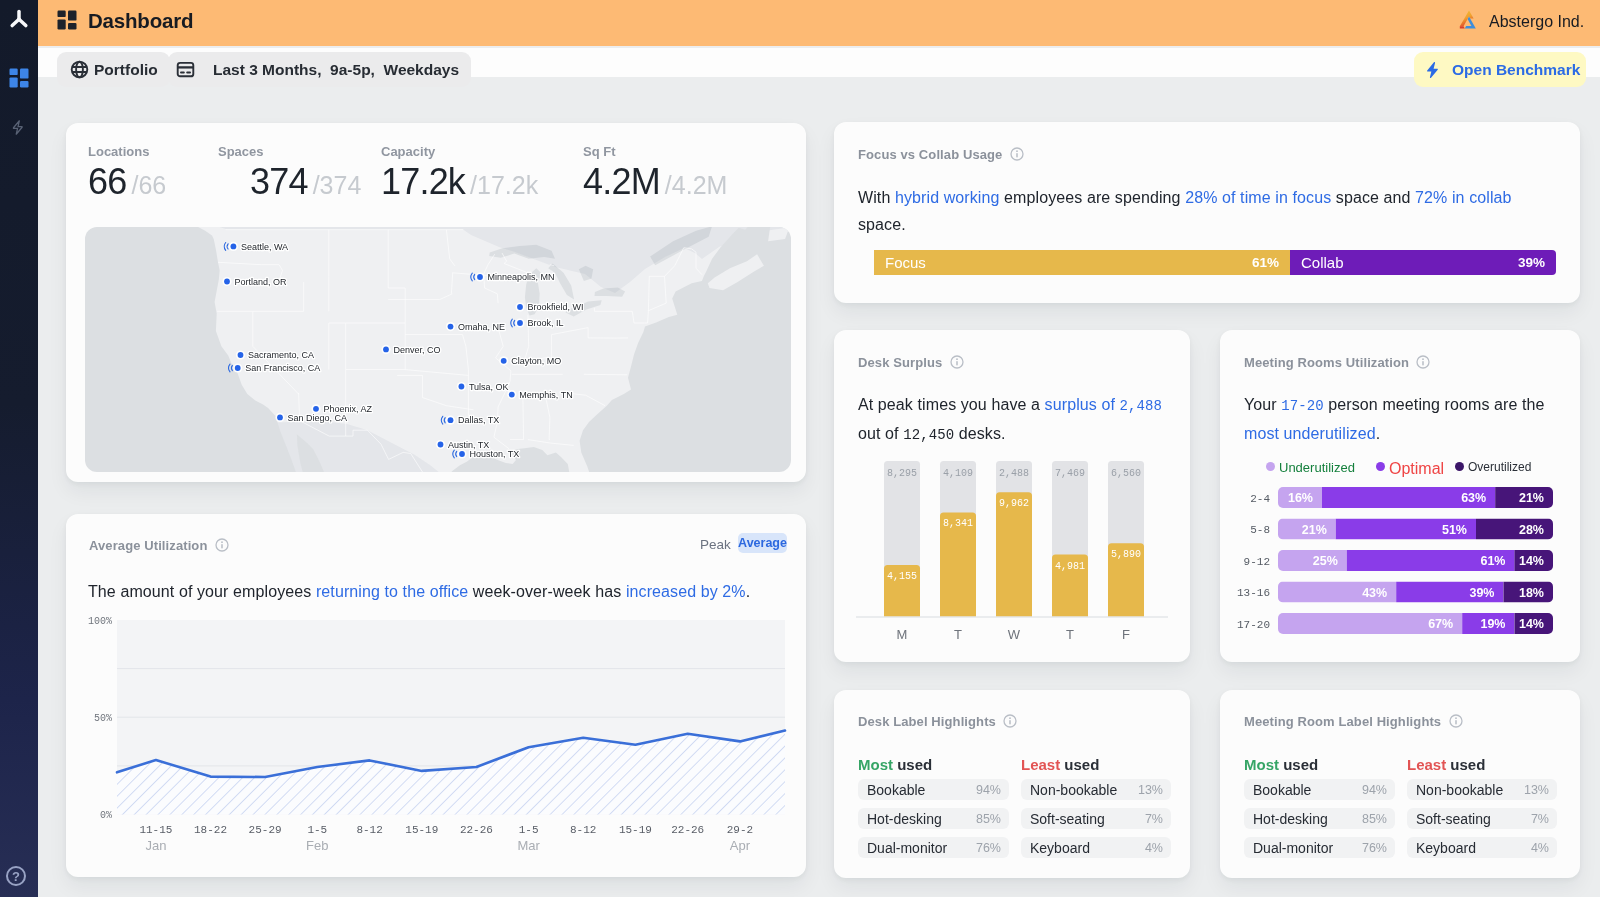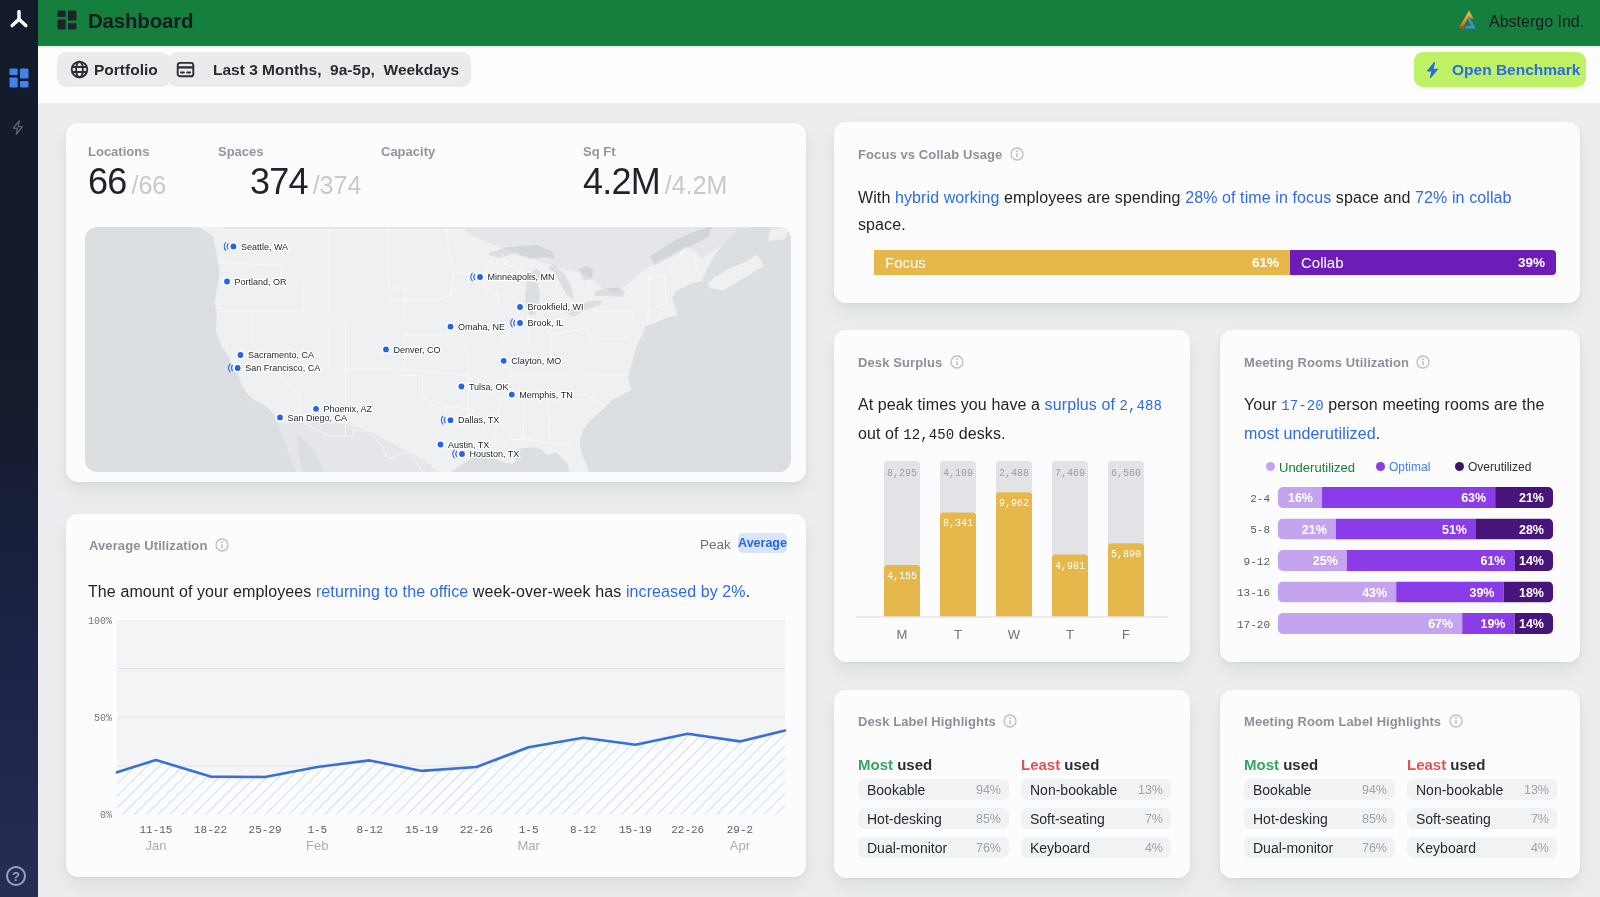--- a/index.html
+++ b/index.html
@@ -1,20 +1,20 @@
 <!DOCTYPE html>
 <html><head><meta charset="utf-8"><style>
 
 * { margin:0; padding:0; box-sizing:border-box; }
 body { width:1600px; height:897px; font-family:"Liberation Sans", sans-serif; background:#ebedee; position:relative; overflow:hidden; }
 .mono { font-family:"Liberation Mono", monospace; font-size:14px; }
 .sidebar { position:absolute; left:0; top:0; width:38px; height:897px;
   background:linear-gradient(180deg,#131a2a 0%,#151c2e 45%,#1d244a 78%,#272e55 100%); z-index:5; }
-.header { position:absolute; left:38px; top:0; width:1562px; height:47px; background:#15803d; border-bottom:1px solid #ededee; z-index:4; }
-.toolbar { position:absolute; left:38px; top:48px; width:1562px; height:55px; background:#fdfdfd; z-index:4; }
+.header { position:absolute; left:38px; top:0; width:1562px; height:47px; background:#fdba74; border-bottom:1px solid #ededee; z-index:4; }
+.toolbar { position:absolute; left:38px; top:48px; width:1562px; height:29px; background:#fdfdfd; z-index:4; }
 .content { position:absolute; left:38px; top:91px; width:1562px; height:806px; background:#ebedee; }
 .card { position:absolute; background:#fcfcfc; border-radius:12px;
   box-shadow:0 10px 20px rgba(25,30,48,.06), 0 2px 5px rgba(25,30,48,.05); }
 .ctitle { position:absolute; font-size:13px; font-weight:bold; color:#8b919b; letter-spacing:.1px; }
 .sent { position:absolute; font-size:16px; color:#20252d; line-height:27px; letter-spacing:.1px;}
 .blue { color:#2e6be4; }
 .statlab { position:absolute; font-size:13px; font-weight:bold; color:#9096a0; }
 .statval { position:absolute; font-size:36px; font-weight:500; color:#1e242c; letter-spacing:-0.8px; }
 .statsub { font-size:25px; font-weight:400; color:#c6cacf; letter-spacing:0; }
 .hbtn { position:absolute; top:4px; height:35px; background:#ebebec; border-radius:9px; white-space:nowrap;
@@ -82,34 +82,35 @@
     </div>
 <div class="hbtn" style="left:130px;gap:18px;padding-left:8px;">
       <svg width="19" height="19" viewBox="0 0 19 19" fill="none" stroke="#2a2f37" stroke-width="1.9">
         <rect x="1.7" y="2.9" width="15.6" height="13.4" rx="2.4"></rect>
         <path d="M1.7 7.4h15.6" stroke-width="2.3"></path>
         <path d="M5 12.4h2.8" stroke-width="2" stroke-linecap="round"></path>
         <path d="M11.2 12.4h2.8" stroke-width="2" stroke-linecap="round"></path>
       </svg>
       <span>Last 3 Months,&nbsp; 9a-5p,&nbsp; Weekdays</span>
     </div>
-<div class="hbtn" style="left:1376px;width:172px;background:#bef264;color:#2b6be5;gap:10px;padding:0 0 0 10px;text-align:center;">
+<div class="hbtn" style="left:1376px;width:172px;background:#fef9c3;color:#2b6be5;gap:10px;padding:0 0 0 10px;text-align:center;">
       <svg width="18" height="18" viewBox="0 0 24 24" fill="#2b6be5">
         <path d="M13.2 1.8 4.3 12.5c-.5.6-.1 1.5.7 1.5h4.8l-1.9 7.6c-.2.9.9 1.5 1.5.8l8.9-10.7c.5-.6.1-1.5-.7-1.5h-4.8l1.9-7.6c.2-.9-.9-1.5-1.5-.8z"></path>
       </svg>
       <span>Open Benchmark</span>
     </div>
 </div>
 <div class="content">
 <div class="card" style="left:28px;top:32px;width:740px;height:359px;">
 <div class="statlab" style="left:22px;top:21px;">Locations</div>
 <div class="statval" style="left:22px;top:38px;">66<span class="statsub"> /66</span></div>
 <div class="statlab" style="left:152px;top:21px;">Spaces</div>
 <div class="statval" style="left:152px;top:38px;margin-left:32px;">374<span class="statsub"> /374</span></div>
 <div class="statlab" style="left:315px;top:21px;">Capacity</div>
+<div class="statval" style="left:315px;top:38px;">17.2k<span class="statsub"> /17.2k</span></div>
 <div class="statlab" style="left:517px;top:21px;">Sq Ft</div>
 <div class="statval" style="left:517px;top:38px;">4.2M<span class="statsub"> /4.2M</span></div>
 <div style="position:absolute;left:19px;top:104px;width:706px;height:245px;border-radius:12px;overflow:hidden;"><svg class="mapsvg" width="706" height="245" viewBox="0 0 706 245">
 <rect x="0" y="0" width="706" height="245" fill="#dcdfe2"></rect>
 <path d="M87.1,-18.3 L99.9,-9.0 L111.7,-0.8 L120.2,3.8 L127.0,8.5 L128.7,12.0 L130.9,22.5 L133.0,35.3 L134.7,43.5 L133.8,52.8 L130.9,68.0 L129.6,75.0 L131.7,86.6 L130.9,104.1 L136.4,119.3 L143.2,128.6 L146.6,136.8 L152.5,146.1 L156.7,157.8 L162.3,167.1 L170.3,173.5 L178.0,177.6 L183.1,181.1 L190.7,189.2 L192.4,195.1 L194.9,203.2 L200.0,216.1 L205.1,228.9 L210.2,242.9 L216.2,259.2 L223.8,270.9 L219.6,252.2 L215.3,235.9 L212.4,218.4 L211.9,207.3 L215.3,210.2 L222.1,216.1 L228.1,221.9 L234.0,233.5 L239.1,245.2 L244.2,258.0 L248.4,273.2 L269.7,284.8 L303.6,296.5 L337.6,291.8 L354.6,280.2 L360.5,268.5 L360.1,256.9 L363.1,248.7 L367.3,244.0 L374.9,238.2 L381.7,234.7 L389.4,228.9 L397.0,228.3 L405.5,230.0 L414.0,233.5 L420.8,235.9 L427.6,237.0 L431.0,233.0 L425.9,224.2 L432.7,221.9 L439.5,221.3 L448.8,220.1 L457.3,223.1 L462.4,228.3 L470.9,225.4 L476.0,230.0 L482.8,237.0 L484.9,248.7 L488.7,261.5 L492.1,269.7 L497.2,279.6 L503.1,280.2 L506.5,272.0 L507.0,260.4 L505.7,249.9 L502.3,239.4 L496.3,225.4 L494.6,213.7 L498.0,203.2 L504.0,195.1 L512.5,186.9 L521.8,178.7 L526.9,172.9 L538.8,167.1 L546.0,162.4 L543.0,150.8 L546.4,137.9 L549.0,127.4 L553.2,115.8 L558.3,105.3 L560.0,99.5 L571.1,95.4 L583.8,90.1 L592.3,87.8 L589.7,79.6 L587.2,71.5 L590.6,64.5 L597.4,61.0 L606.7,56.3 L616.9,54.0 L619.0,48.7 L621.1,44.7 L627.1,31.8 L635.6,20.2 L648.3,6.2 L660.2,-5.5 L677.2,-16.0 Z" fill="#eff0f2"></path>
 <clipPath id="landclip">
             <path d="M87.1,-18.3 L99.9,-9.0 L111.7,-0.8 L120.2,3.8 L127.0,8.5 L128.7,12.0 L130.9,22.5 L133.0,35.3 L134.7,43.5 L133.8,52.8 L130.9,68.0 L129.6,75.0 L131.7,86.6 L130.9,104.1 L136.4,119.3 L143.2,128.6 L146.6,136.8 L152.5,146.1 L156.7,157.8 L162.3,167.1 L170.3,173.5 L178.0,177.6 L183.1,181.1 L190.7,189.2 L192.4,195.1 L194.9,203.2 L200.0,216.1 L205.1,228.9 L210.2,242.9 L216.2,259.2 L223.8,270.9 L219.6,252.2 L215.3,235.9 L212.4,218.4 L211.9,207.3 L215.3,210.2 L222.1,216.1 L228.1,221.9 L234.0,233.5 L239.1,245.2 L244.2,258.0 L248.4,273.2 L269.7,284.8 L303.6,296.5 L337.6,291.8 L354.6,280.2 L360.5,268.5 L360.1,256.9 L363.1,248.7 L367.3,244.0 L374.9,238.2 L381.7,234.7 L389.4,228.9 L397.0,228.3 L405.5,230.0 L414.0,233.5 L420.8,235.9 L427.6,237.0 L431.0,233.0 L425.9,224.2 L432.7,221.9 L439.5,221.3 L448.8,220.1 L457.3,223.1 L462.4,228.3 L470.9,225.4 L476.0,230.0 L482.8,237.0 L484.9,248.7 L488.7,261.5 L492.1,269.7 L497.2,279.6 L503.1,280.2 L506.5,272.0 L507.0,260.4 L505.7,249.9 L502.3,239.4 L496.3,225.4 L494.6,213.7 L498.0,203.2 L504.0,195.1 L512.5,186.9 L521.8,178.7 L526.9,172.9 L538.8,167.1 L546.0,162.4 L543.0,150.8 L546.4,137.9 L549.0,127.4 L553.2,115.8 L558.3,105.3 L560.0,99.5 L571.1,95.4 L583.8,90.1 L592.3,87.8 L589.7,79.6 L587.2,71.5 L590.6,64.5 L597.4,61.0 L606.7,56.3 L616.9,54.0 L619.0,48.7 L621.1,44.7 L627.1,31.8 L635.6,20.2 L648.3,6.2 L660.2,-5.5 L677.2,-16.0 Z"></path>
             <path d="M624.5,61.0 L638.1,63.3 L652.6,55.1 L668.7,44.7 L678.9,38.8 L672.1,27.2 L661.9,34.2 L644.9,41.2 L629.6,50.5 L622.8,56.3 Z"></path>
             <path d="M639.0,-3.2 L660.2,2.7 L664.4,-2.0 L644.9,-9.0 Z"></path>
             <path d="M683.1,14.3 L700.1,12.0 L706.9,-6.7 L685.7,-4.3 Z"></path>
@@ -347,21 +348,21 @@
 <div class="card" style="left:1182px;top:239px;width:360px;height:332px;">
 <div class="ctitle" style="left:24px;top:25px;">Meeting Rooms Utilization &nbsp;<svg width="14" height="14" viewBox="0 0 14 14" style="vertical-align:-2px">
           <circle cx="7" cy="7" r="6" fill="none" stroke="#b9bec6" stroke-width="1.3"></circle>
           <circle cx="7" cy="4.2" r="0.9" fill="#b9bec6"></circle>
           <rect x="6.25" y="6" width="1.5" height="4.4" rx="0.7" fill="#b9bec6"></rect>
         </svg></div>
 <div class="sent" style="left:24px;top:61px;width:330px;">Your <span class="blue mono">17-20</span> person meeting rooms are the<br><span class="blue">most underutilized</span>.</div>
 <div style="position:absolute;left:46px;top:132px;width:9px;height:9px;border-radius:50%;background:#c5a4ef;"></div>
 <div style="position:absolute;left:59px;top:130px;font-size:13px;color:#15803d;">Underutilized</div>
 <div style="position:absolute;left:156px;top:132px;width:9px;height:9px;border-radius:50%;background:#8a3ce8;"></div>
-<div style="position:absolute;left:169px;top:130px;font-size:12px;color:#3b82f6;">Optimal</div>
+<div style="position:absolute;left:169px;top:130px;font-size:16px;color:#ef4444;">Optimal</div>
 <div style="position:absolute;left:235px;top:132px;width:9px;height:9px;border-radius:50%;background:#3b1668;"></div>
 <div style="position:absolute;left:248px;top:130px;font-size:12px;color:#2a2f37;">Overutilized</div>
 <svg width="358" height="332" viewBox="0 0 358 332" style="position:absolute;left:0;top:0">
         <clipPath id="r2-4">
           <rect x="58.0" y="157" width="275.0" height="21.0" rx="5"></rect>
         </clipPath>
         <rect clip-path="url(#r2-4)" x="58.0" y="157" width="44.0" height="21.0" fill="#c5a4ef"></rect>
         <text x="93.0" y="172" font-family="Liberation Sans, sans-serif" font-size="12.5" font-weight="bold" fill="#ffffff" text-anchor="end">16%</text>
         <rect clip-path="url(#r2-4)" x="102.0" y="157" width="173.2" height="21.0" fill="#8a3ce8"></rect>
         <text x="266.2" y="172" font-family="Liberation Sans, sans-serif" font-size="12.5" font-weight="bold" fill="#ffffff" text-anchor="end">63%</text>

